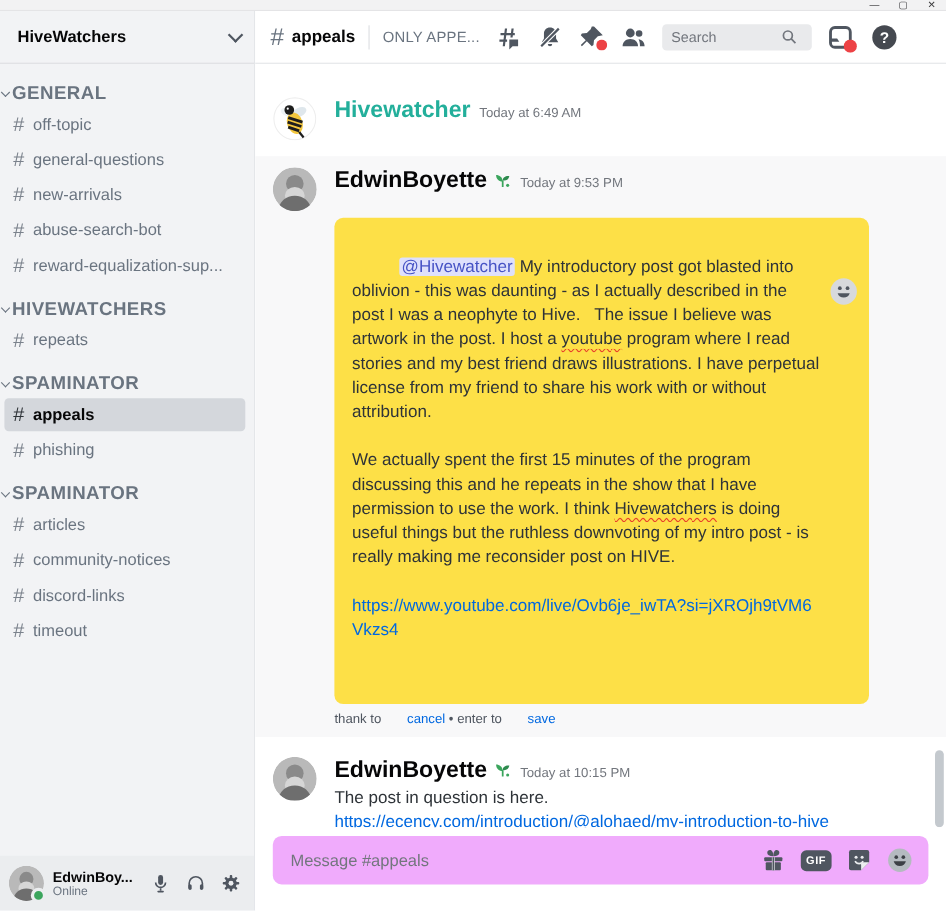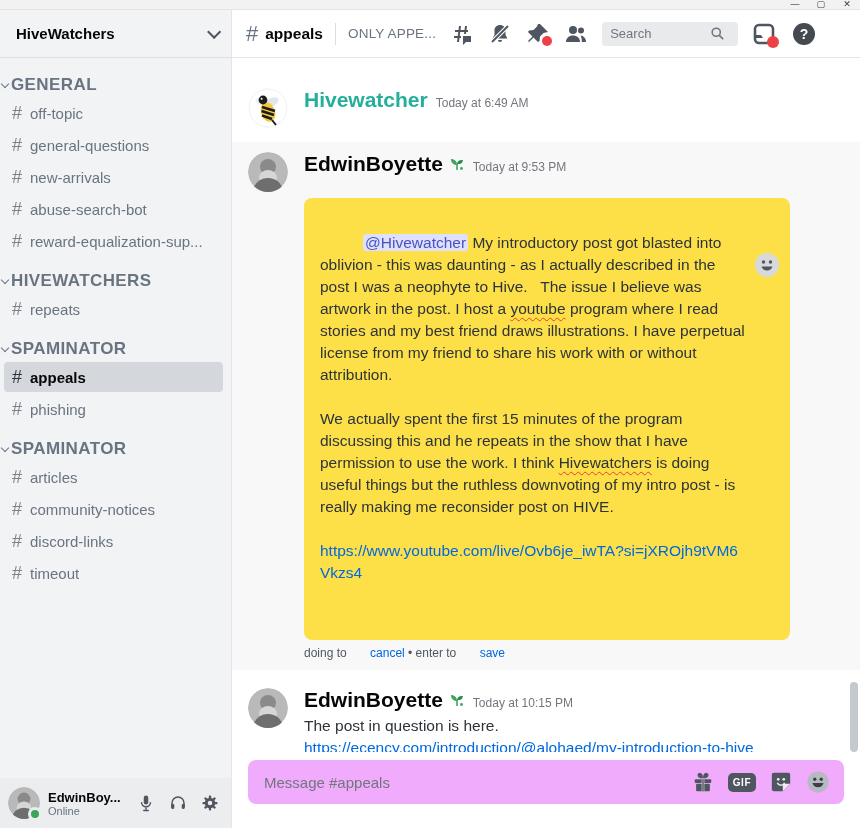--- a/index.html
+++ b/index.html
@@ -369,21 +369,21 @@
 </span><a class="seg-link">https://www.youtube.com/live/Ovb6je_iwTA?si=jXROjh9tVM6Vkzs4</a></span>
           <span class="edit-emoji">
             <svg width="26" height="26" viewBox="0 0 26 26">
               <circle cx="13" cy="13" r="12" fill="#d7d9dc"></circle>
               <circle cx="9.5" cy="10" r="1.7" fill="#4f5660"></circle>
               <circle cx="16.5" cy="10" r="1.7" fill="#4f5660"></circle>
               <path d="M7.5 14.5 A5.8 5.8 0 0 0 18.5 14.5 Z" fill="#4f5660"></path>
             </svg>
           </span>
         </div>
-        <div class="edit-hint"><span>doing to </span><a>cancel</a><span> • enter to </span><a>save</a></div>
+        <div class="edit-hint"><span>thank to </span><a>cancel</a><span> • enter to </span><a>save</a></div>
       </div>
 
       <div class="msg" style="margin-top:16px">
         <div class="msg-avatar">
           <svg width="40" height="40" viewBox="0 0 40 40">
             <circle cx="20" cy="20" r="20" fill="#b9b9b9"></circle>
             <circle cx="20" cy="15" r="8" fill="#8a8a8a"></circle>
             <ellipse cx="20" cy="26" rx="9" ry="8" fill="#d6d6d6"></ellipse>
             <path d="M4 40 Q8 26 20 26 Q32 26 36 40 Z" fill="#6e6e6e"></path>
           </svg>

